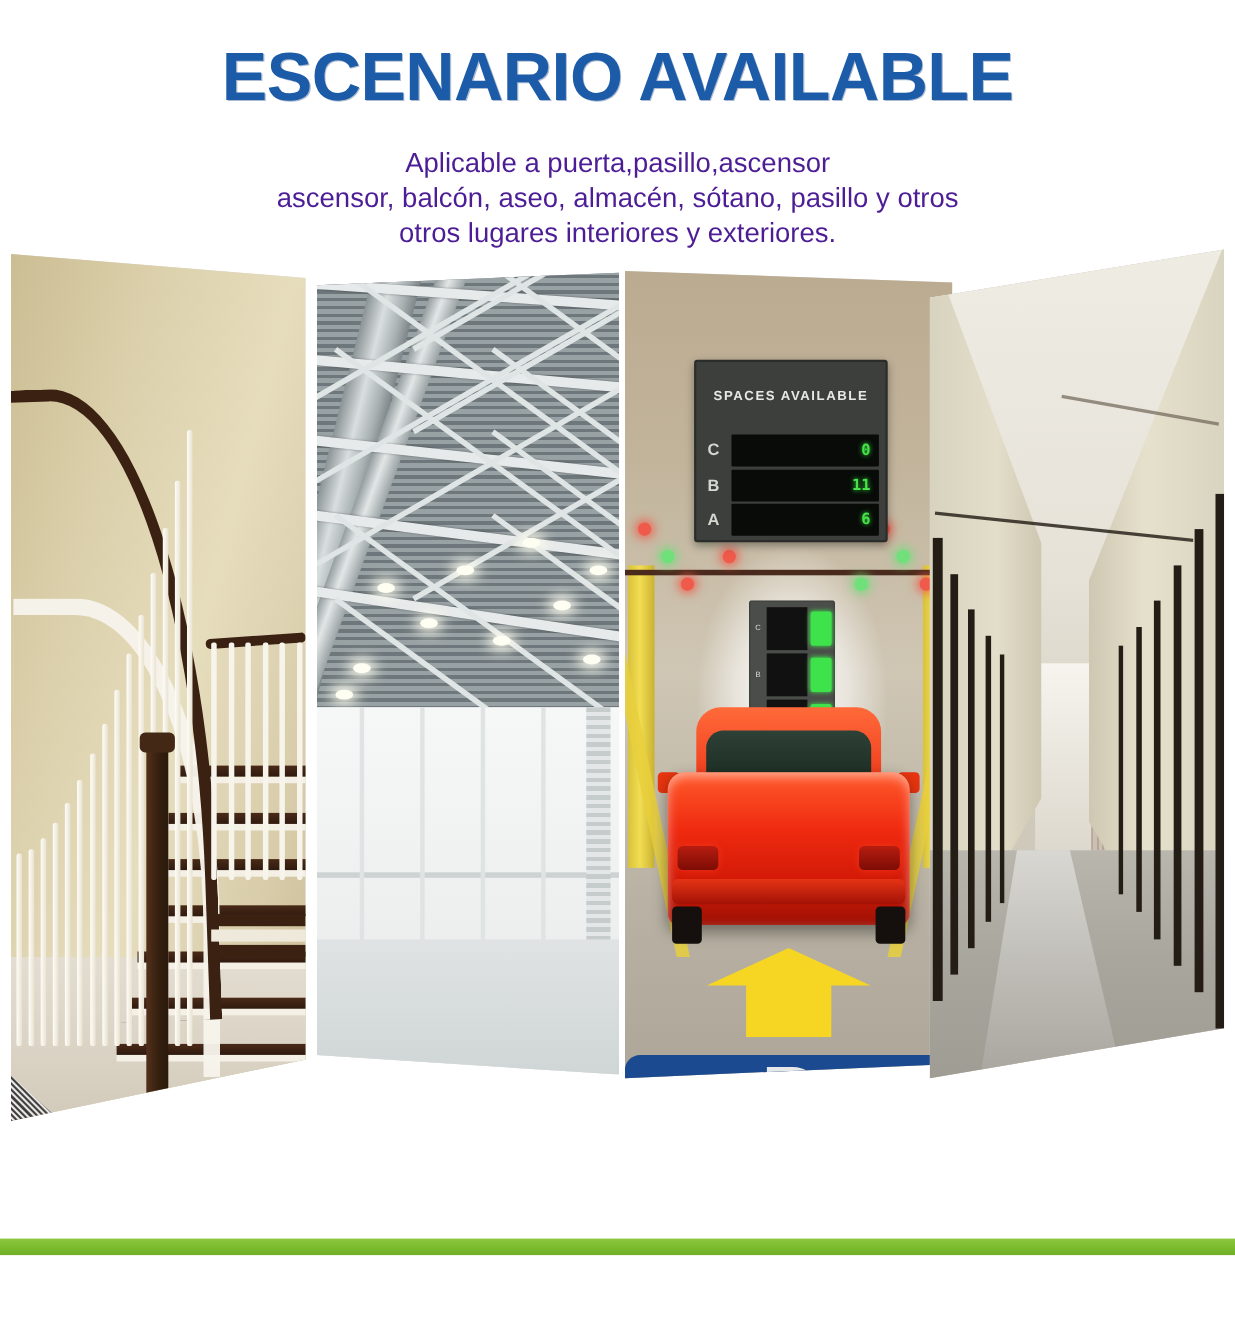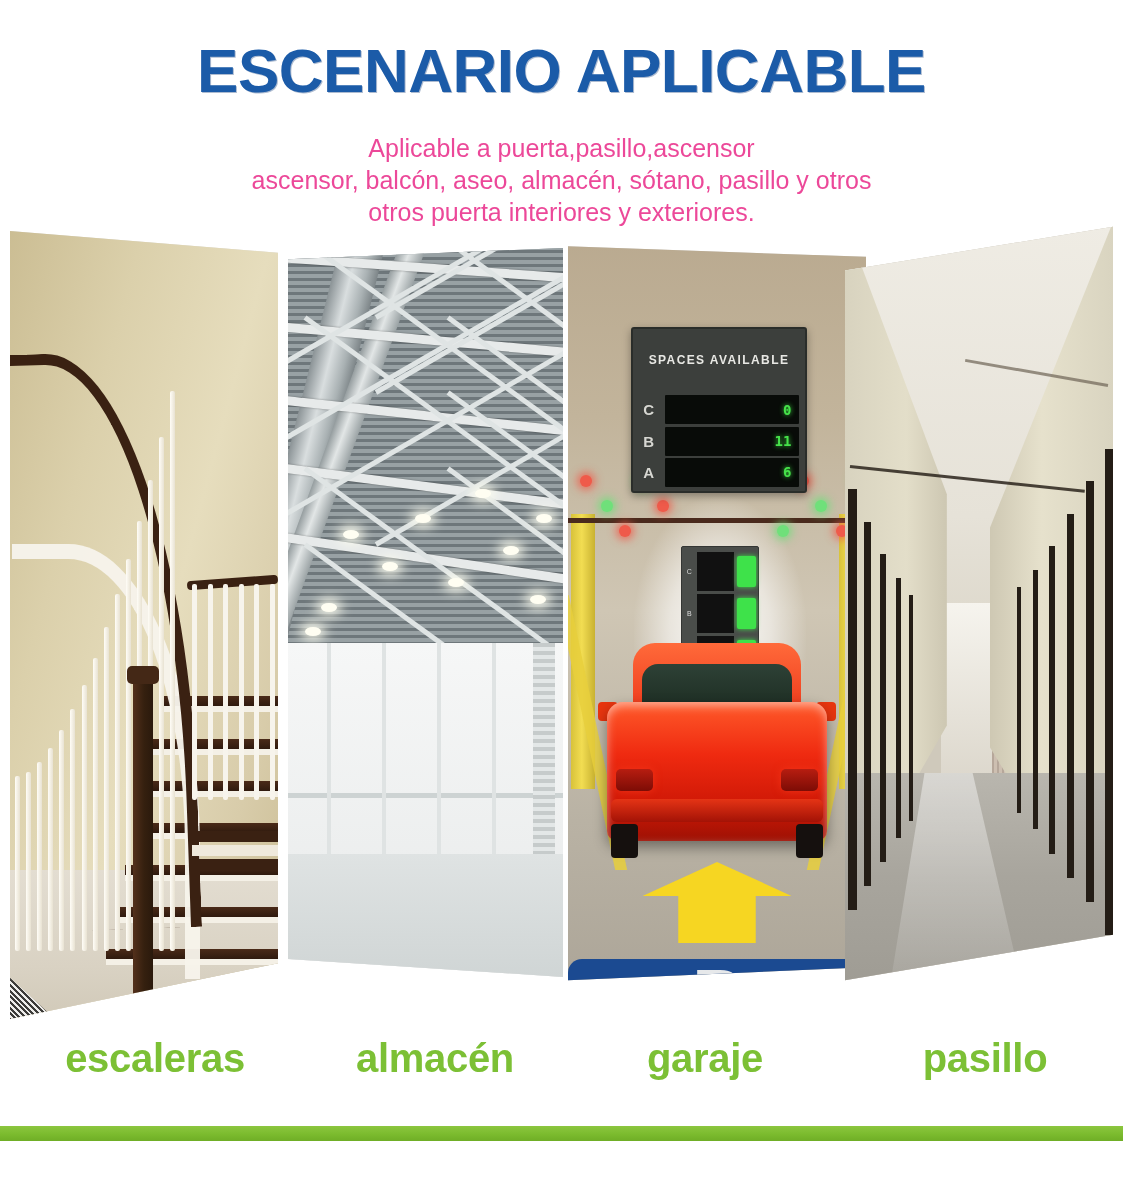--- a/index.html
+++ b/index.html
@@ -13,21 +13,21 @@
   .title{
     position:absolute;left:0;top:38px;width:1123px;text-align:center;
     font-family:"Liberation Sans",sans-serif;
     font-size:62px;font-weight:bold;letter-spacing:-0.5px;
     color:#1B5BA8;line-height:1.05;
     text-shadow:1px 1px 0 rgba(20,60,120,.35);
     white-space:nowrap;
   }
   .subtitle{
     position:absolute;left:0;top:132px;width:1123px;text-align:center;
-    color:#ec4899;font-size:25px;line-height:32px;font-weight:400;
+    color:#4c1d95;font-size:25px;line-height:32px;font-weight:400;
   }
   .subtitle div{white-space:nowrap;}
 
   
   .panels{position:absolute;left:0;top:222px;width:1123px;height:810px;}
   .panel{
     position:absolute;top:0;height:810px;overflow:hidden;
     background:#ddd;
   }
   .p1{left:10px;width:268px;
@@ -211,26 +211,26 @@
   .cap.c4{left:845px;width:280px;}
 
   .greenbar{position:absolute;left:0;top:1126px;width:1123px;height:15px;
     background:linear-gradient(180deg,#8cc63f 0%,#7bbb2e 55%,#6fae26 100%);}
 </style>
 </head>
 <body>
 
 <div class="stage">
 
-  <div class="title">ESCENARIO APLICABLE</div>
+  <div class="title">ESCENARIO AVAILABLE</div>
 
   <div class="subtitle">
     <div>Aplicable a puerta,pasillo,ascensor</div>
     <div>ascensor, balcón, aseo, almacén, sótano, pasillo y otros</div>
-    <div>otros puerta interiores y exteriores.</div>
+    <div>otros lugares interiores y exteriores.</div>
   </div>
 
   <div class="panels">
 
     <div class="panel p1">
       <div class="scene">
         <div class="stair-wall"></div>
         <div class="stair-floor"></div>
         <div class="stair-steps" id="stairSteps">
             <i style="bottom: 0%; left: 0%; width: 100%;"></i>
@@ -433,21 +433,15 @@
             <div class="jamb" style="left: 83%; top: 36%; height: 45%; width: 7px;"></div>
             <div class="jamb" style="left: 76%; top: 40%; height: 38%; width: 6px;"></div>
             <div class="jamb" style="left: 70%; top: 43%; height: 32%; width: 5px;"></div>
             <div class="jamb" style="left: 64%; top: 45%; height: 28%; width: 4px;"></div>
           </div>
       </div>
     </div>
 
   </div>
 
-  <div class="caps">
-    <div class="cap c1">escaleras</div>
-    <div class="cap c2">almacén</div>
-    <div class="cap c3">garaje</div>
-    <div class="cap c4">pasillo</div>
-  </div>
 
   <div class="greenbar"></div>
 </div>
 
 </body></html>

